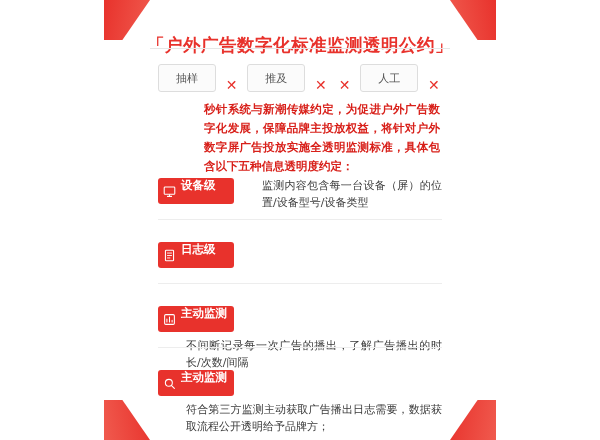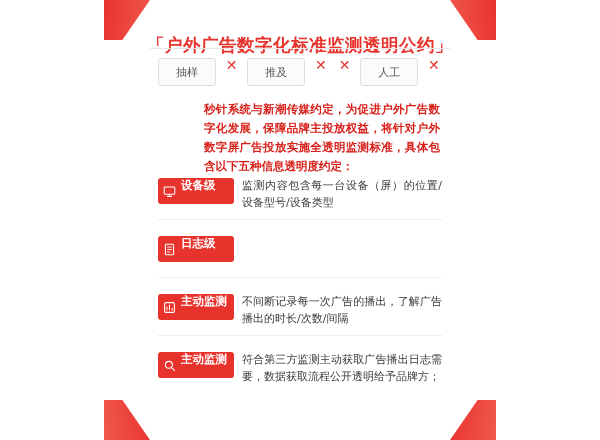--- a/index.html
+++ b/index.html
@@ -80,21 +80,21 @@
   }
 
   
   .tags {
     position: absolute;
     left: 158px;
     right: 158px;
     top: 58px;
     height: 34px;
     display: flex;
-    align-items: flex-start;
+    align-items: flex-end;
     justify-content: space-between;
   }
   .tag {
     width: 56px;
     height: 26px;
     border: 1px solid #dddddd;
     border-radius: 3px;
     background: #fbfbfb;
     color: #555555;
     font-size: 11px;
@@ -133,21 +133,21 @@
     top: 172px;
     bottom: 16px;
   }
   .row {
     display: flex;
     align-items: flex-start;
     height: 48px;
     margin-bottom: 0px;
     position: relative;
   }
-  .row + .row { margin-top: 10px; }
+  .row + .row { margin-top: 16px; flex-direction: column; }
   .row-sep {
     position: absolute;
     left: 0; right: 0; bottom: 0;
     height: 1px;
     background: #ededed;
   }
   .badge {
     flex: 0 0 auto;
     width: 76px;
     height: 26px;
@@ -163,21 +163,21 @@
   .badge .bicon {
     width: 22px;
     height: 26px;
     display: flex;
     align-items: center;
     justify-content: center;
   }
   .badge .btxt { padding-left: 1px; }
   .desc {
     flex: 1 1 auto;
-    padding-left: 8px;
+    padding-left: 28px;
     padding-top: 5px;
     color: #3a3a3a;
     font-size: 11px;
     line-height: 1.55;
     text-align: justify;
   }
   svg { display: block; }
 </style>
 </head>
 <body>

